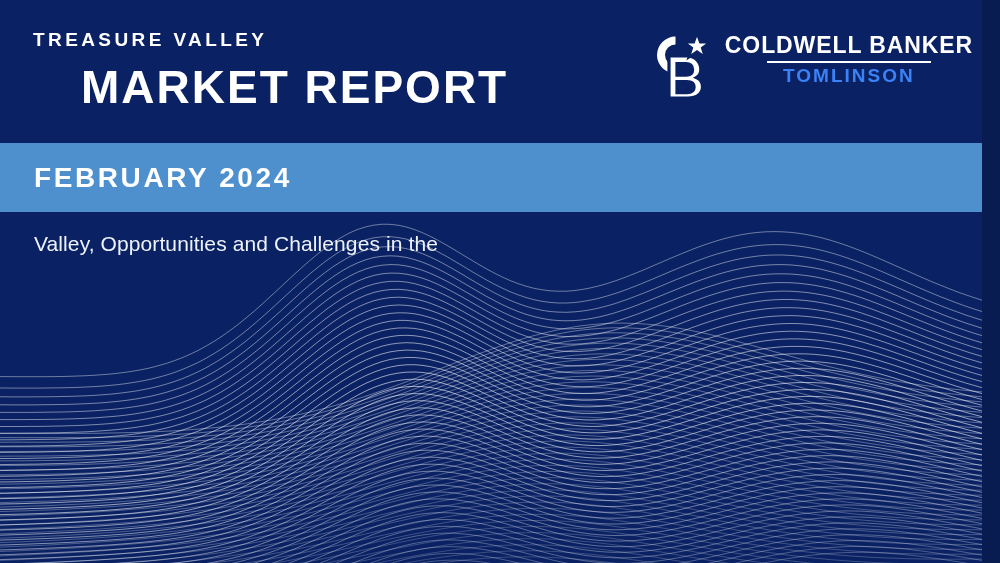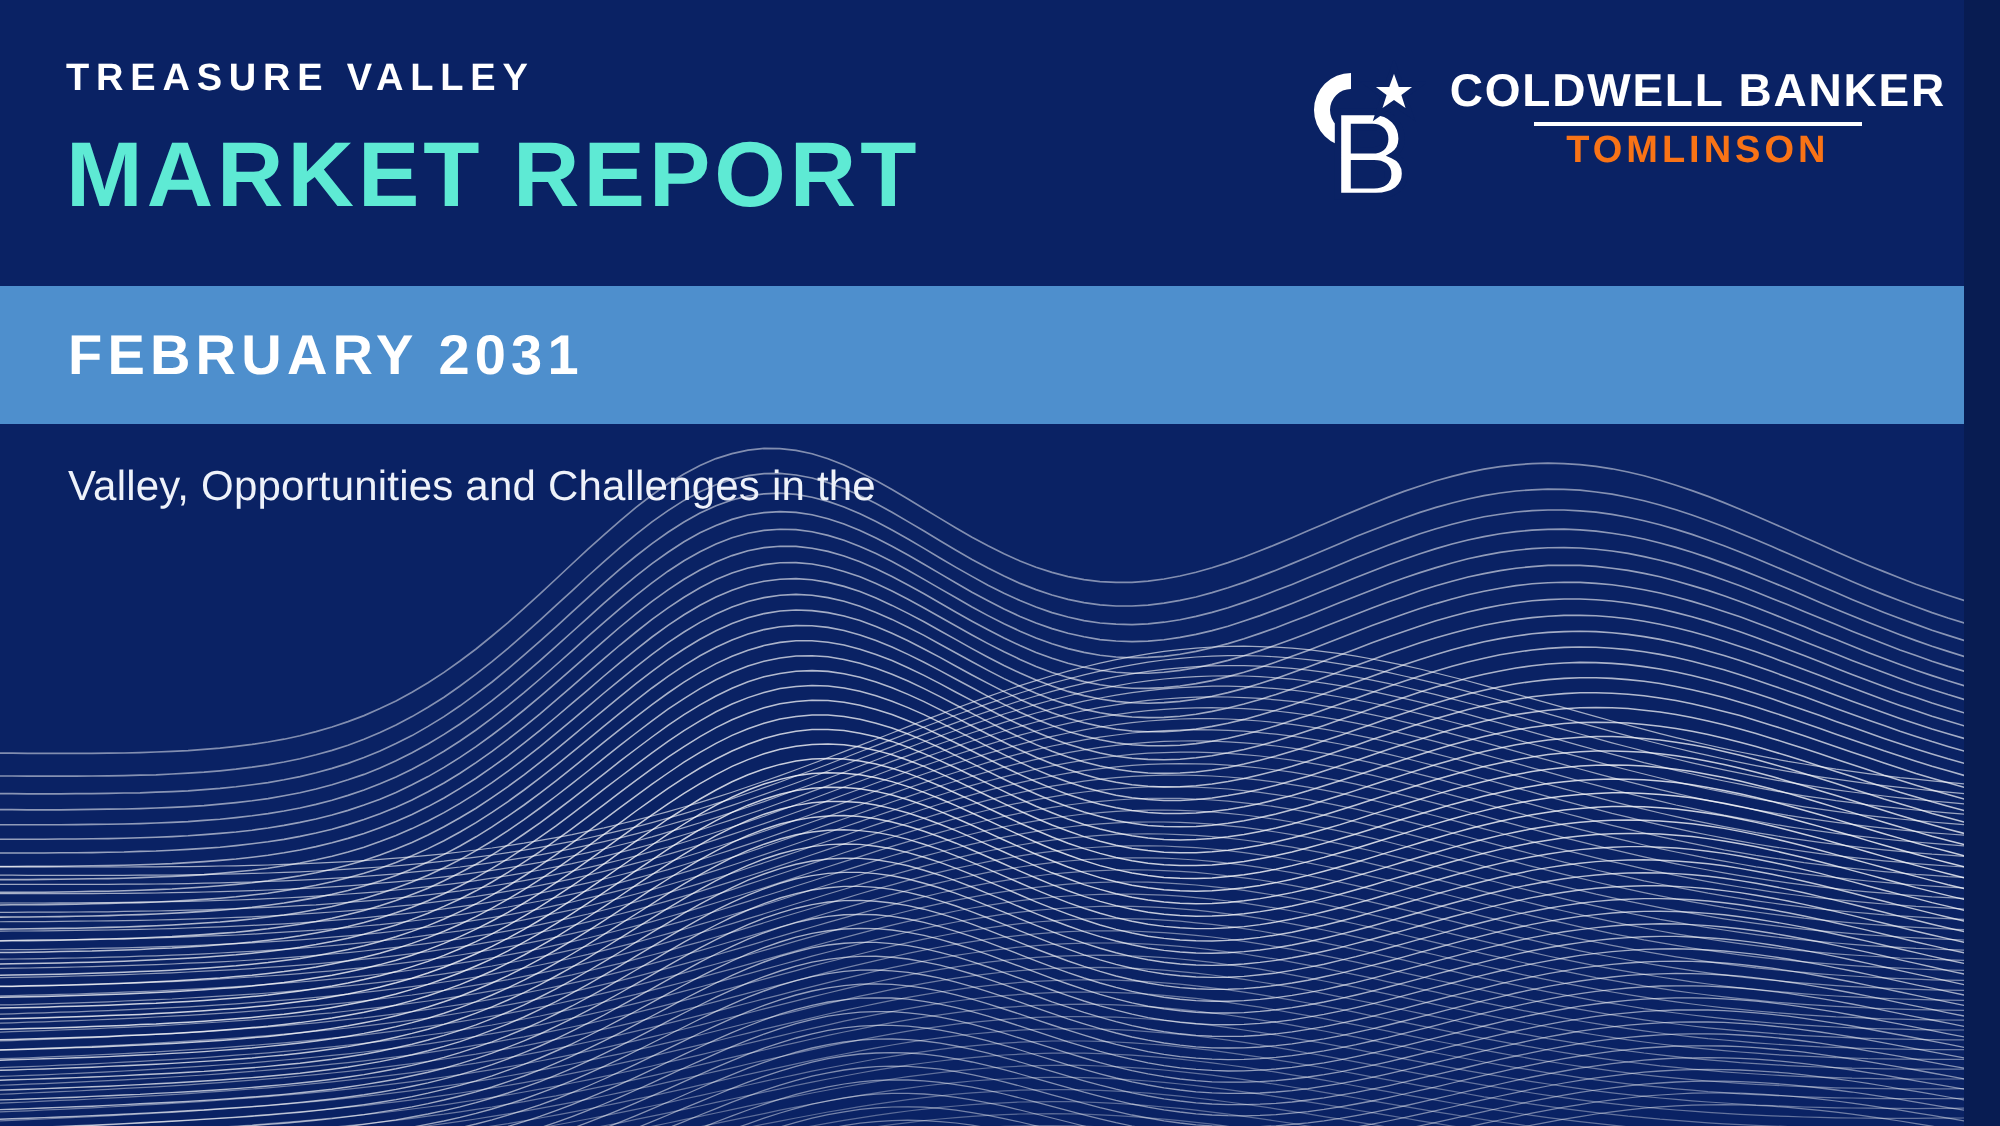--- a/index.html
+++ b/index.html
@@ -34,27 +34,28 @@
   }
   #eyebrow {
     color: #ffffff;
     font-size: 19px;
     font-weight: bold;
     letter-spacing: 3.4px;
     line-height: 1;
     white-space: nowrap;
   }
   #headline {
-    color: #5eead4;
+    color: #ffffff;
     font-size: 46px;
     font-weight: bold;
     letter-spacing: 2.0px;
     line-height: 1;
     margin-top: 15px;
     white-space: nowrap;
+    margin-left: 48px;
   }
 
   
   #logo {
     position: absolute;
     right: 27px;
     top: 30px;
     display: flex;
     align-items: flex-start;
     gap: 12px;
@@ -78,21 +79,21 @@
     line-height: 1.05;
     white-space: nowrap;
   }
   #logo-divider {
     width: 66%;
     height: 2px;
     background: #ffffff;
     margin: 4px 0 3px 0;
   }
   #logo-line2 {
-    color: #f97316;
+    color: #3b82f6;
     font-size: 19px;
     font-weight: bold;
     letter-spacing: 2.0px;
     line-height: 1.05;
     white-space: nowrap;
   }
 
   
   #date-band {
     position: absolute;
@@ -263,20 +264,20 @@
       </svg>
       <div id="logo-words">
         <div id="logo-line1">COLDWELL BANKER</div>
         <div id="logo-divider"></div>
         <div id="logo-line2">TOMLINSON</div>
       </div>
     </div>
   </div>
 
   <div id="date-band">
-    <div id="date-text">FEBRUARY 2031</div>
+    <div id="date-text">FEBRUARY 2024</div>
   </div>
 
   <div id="subtitle">
     <span class="ln">Valley, Opportunities and Challenges in the</span>
   </div>
 
 </div>
 
 </body></html>

